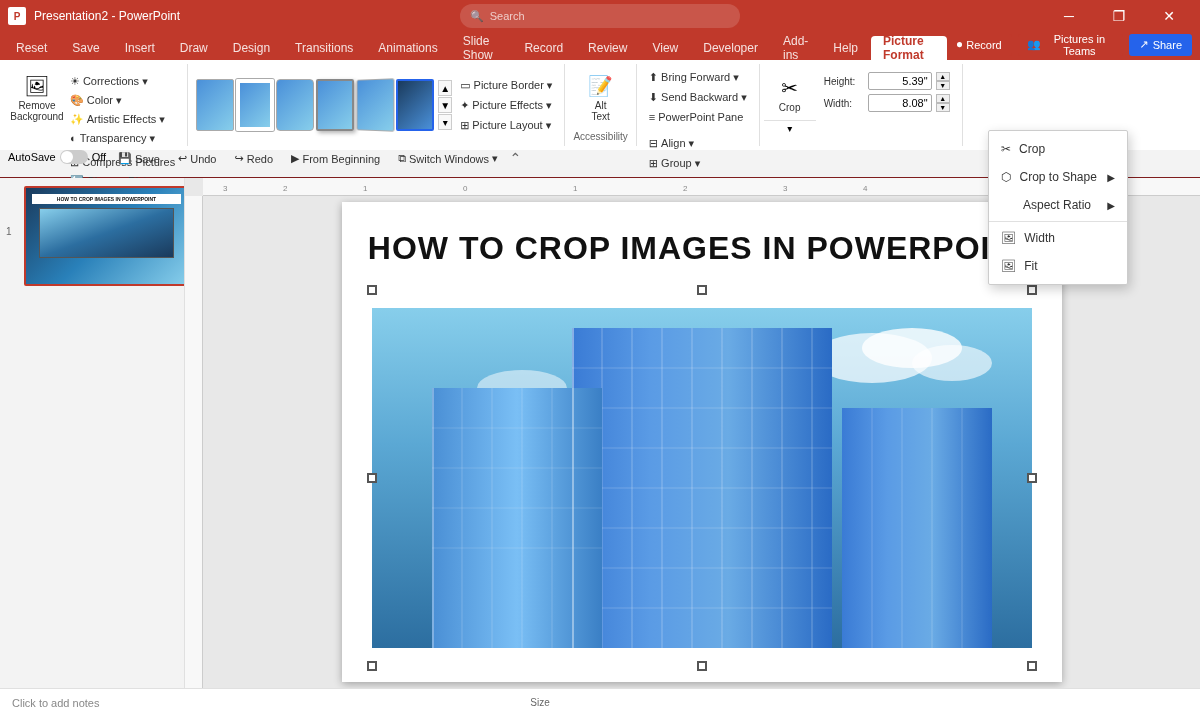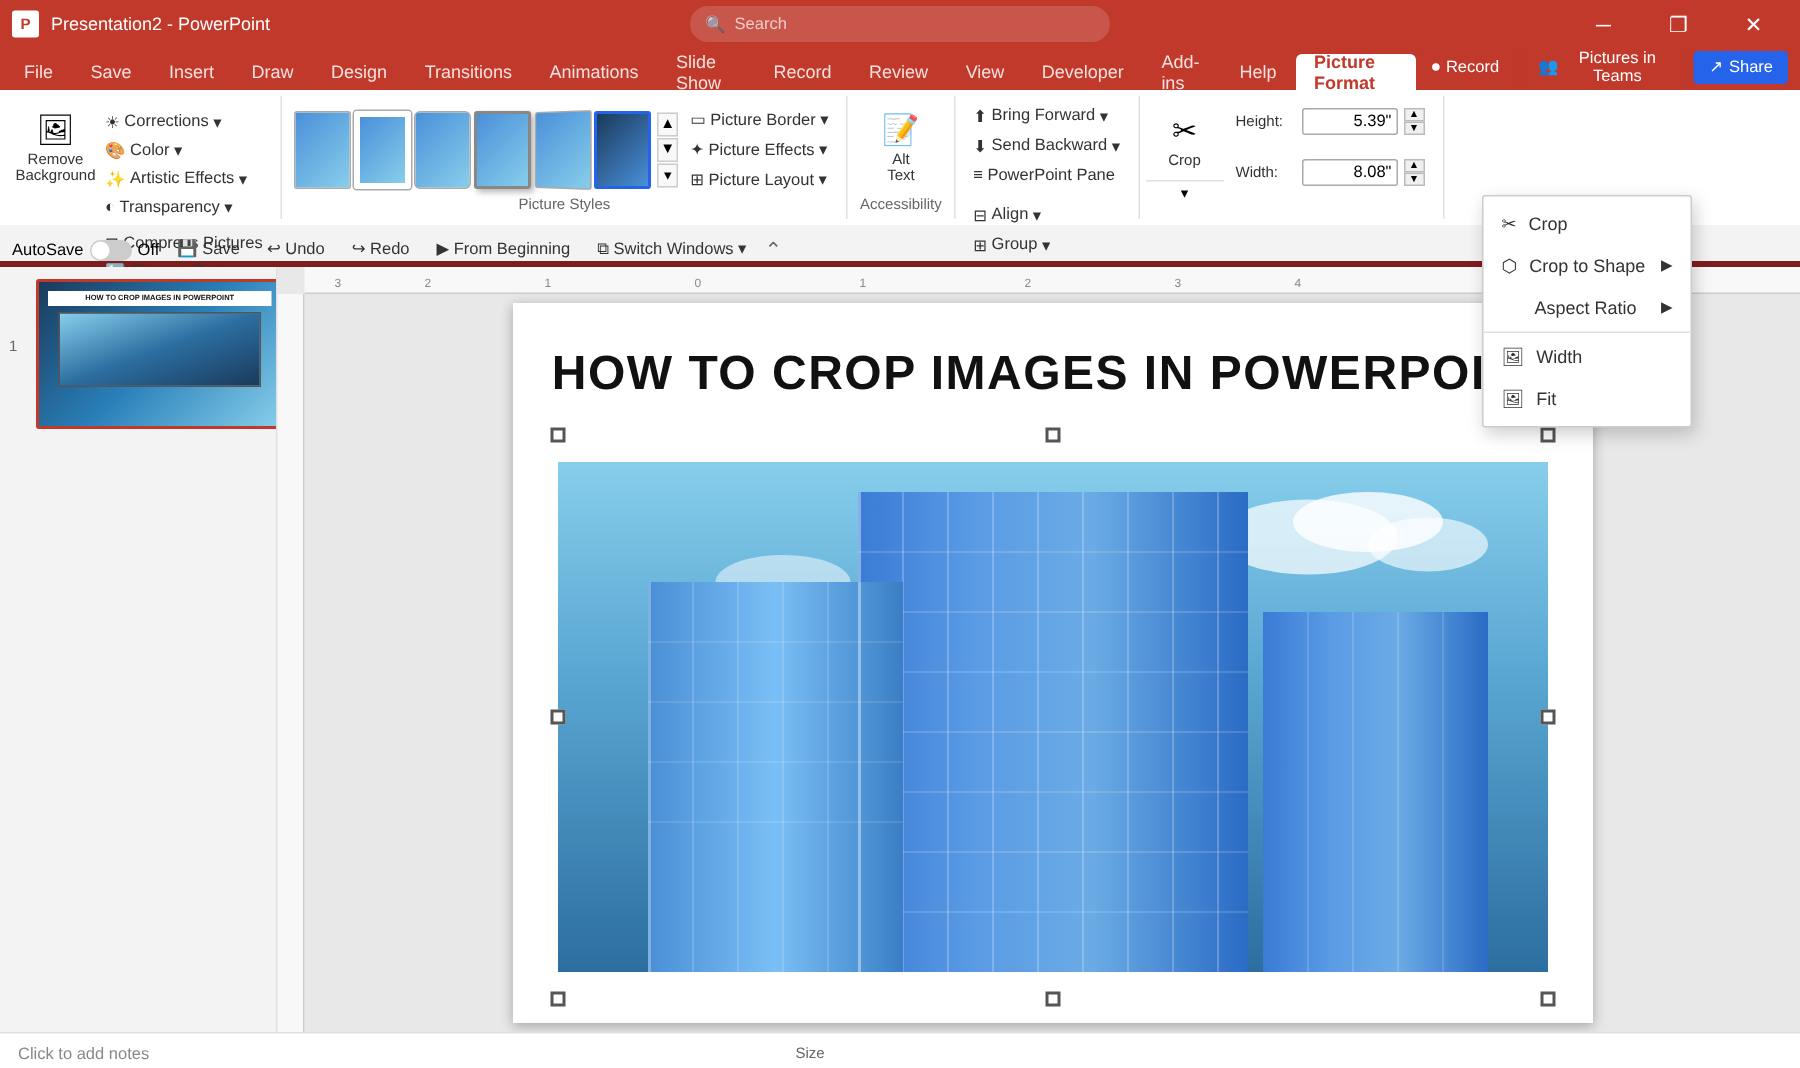--- a/index.html
+++ b/index.html
@@ -167,21 +167,21 @@
       cursor: pointer;
       font-size: 10px;
       border: 1px solid #ccc;
       background: #f8f8f8;
     }
 
     
     .size-inputs {
       display: flex;
       flex-direction: column;
-      gap: 16px;
+      gap: 4px;
       padding: 4px 8px;
     }
     .size-input-row {
       display: flex;
       align-items: center;
       gap: 4px;
     }
     .size-label { font-size: 10px; color: #333; width: 40px; }
     .size-input {
       width: 64px;
@@ -207,24 +207,24 @@
       font-size: 7px;
       cursor: pointer;
       line-height: 1;
     }
 
     
     .quick-access {
       height: 28px;
       background: #f3f3f3;
       display: flex;
-      align-items: flex-end;
+      align-items: flex-start;
       padding: 0 8px;
       gap: 6px;
-      border-bottom: 4px solid #7f1d1d;
+      border-bottom: 1px solid #7f1d1d;
     }
     .qa-btn {
       font-size: 11px;
       color: #333;
       cursor: pointer;
       padding: 2px 6px;
       border-radius: 2px;
       display: flex;
       align-items: center;
       gap: 3px;
@@ -435,21 +435,21 @@
   </div>
   <div class="title-bar-right">
     <div class="title-btn">─</div>
     <div class="title-btn">❐</div>
     <div class="title-btn close">✕</div>
   </div>
 </div>
 
 <div style="background:#c0392b; height:28px; display:flex; align-items:flex-end; padding-left:4px; position:relative;">
   <div style="display:flex; gap:1px;">
-    <div class="ribbon-tab">File</div>
+    <div class="ribbon-tab">Reset</div>
     <div class="ribbon-tab">Save</div>
     <div class="ribbon-tab">Insert</div>
     <div class="ribbon-tab">Draw</div>
     <div class="ribbon-tab">Design</div>
     <div class="ribbon-tab">Transitions</div>
     <div class="ribbon-tab">Animations</div>
     <div class="ribbon-tab">Slide Show</div>
     <div class="ribbon-tab">Record</div>
     <div class="ribbon-tab">Review</div>
     <div class="ribbon-tab">View</div>
@@ -549,21 +549,20 @@
           <span>Picture Effects</span>
           <span>▾</span>
         </div>
         <div class="ribbon-btn-small">
           <span>⊞</span>
           <span>Picture Layout</span>
           <span>▾</span>
         </div>
       </div>
     </div>
-    <div class="ribbon-group-label">Picture Styles</div>
   </div>
 
   <div class="ribbon-group">
     <div class="ribbon-group-inner">
       <div class="ribbon-btn-large">
         <div class="icon" style="font-size:20px;">📝</div>
         <div class="label">Alt<br>Text</div>
       </div>
     </div>
     <div class="ribbon-group-label">Accessibility</div>

